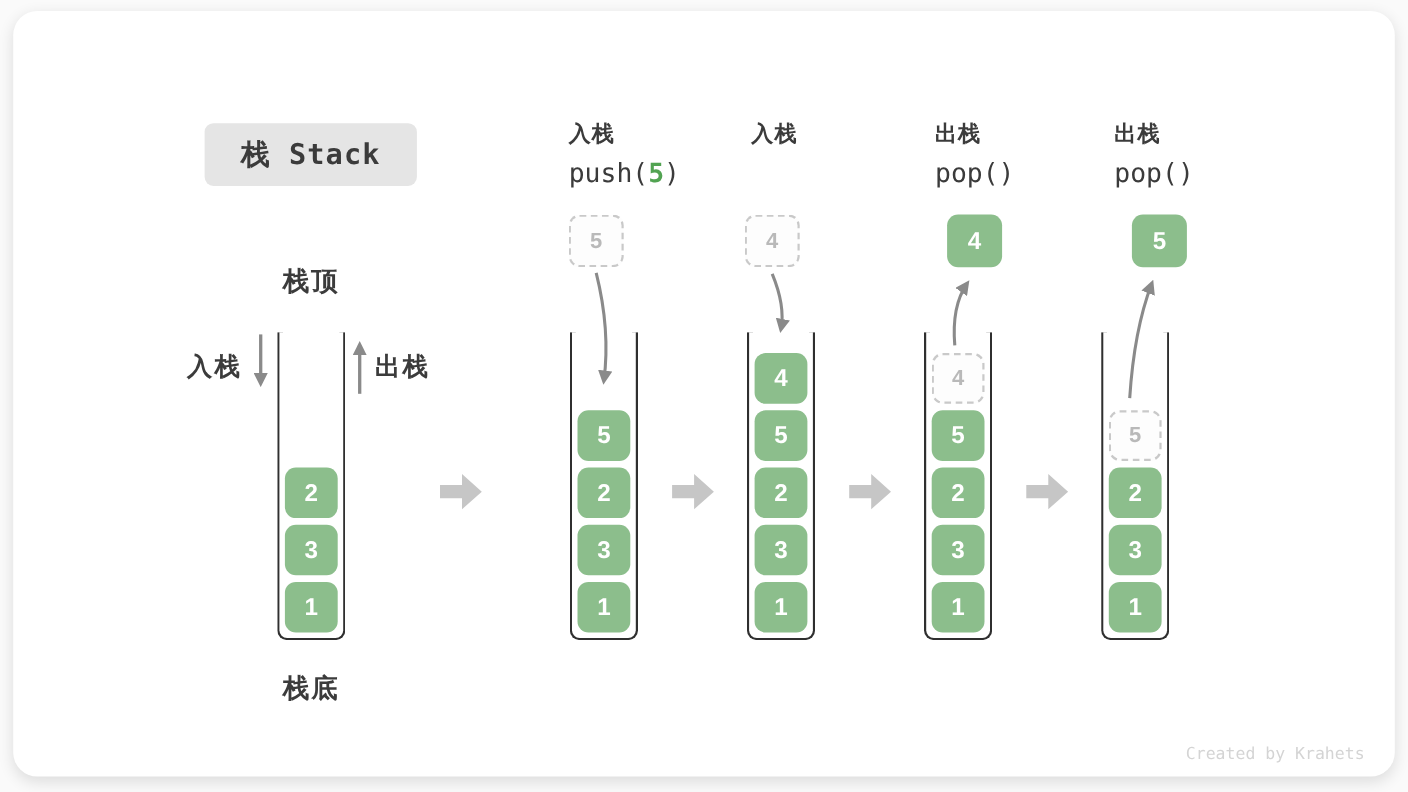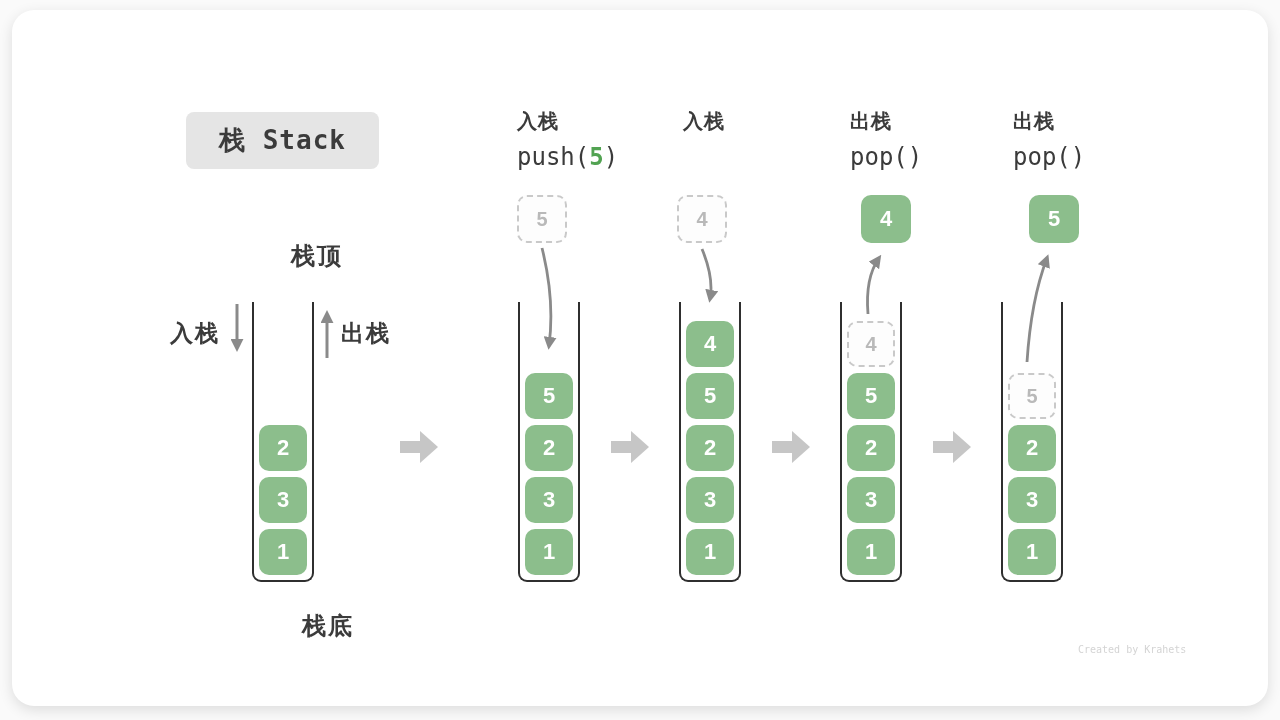--- a/index.html
+++ b/index.html
@@ -63,28 +63,28 @@
     background:var(--green,#8cbe8c);
     display:flex;align-items:center;justify-content:center;
     color:#ffffff;font-size:22px;font-weight:700;
     z-index:3;
   }
   .side-label{
     position:absolute;font-size:23px;font-weight:700;color:var(--ink,#3b3b3b);
     letter-spacing:2px;
   }
   .center-label{
-    position:absolute;width:120px;text-align:right;
+    position:absolute;width:120px;text-align:center;
     font-size:24px;font-weight:700;color:var(--ink,#3b3b3b);
     letter-spacing:2px;
   }
   .watermark{
-    position:absolute;left:1078px;top:644px;
+    position:absolute;left:1078px;top:676px;
     font-family:"DejaVu Sans Mono", monospace;
-    font-size:10px;color:var(--watermark,#d4d4d4);
+    font-size:15px;color:var(--watermark,#d4d4d4);
   }
   svg.arrows{position:absolute;left:0;top:0;width:1280px;height:720px;pointer-events:none;z-index:2;}
 </style>
 </head>
 <body>
 
 <div class="card"></div>
 
 <div class="title-box">栈 Stack</div>
 
@@ -135,21 +135,21 @@
 <div class="cell" style="left:847px;top:425px">2</div>
 <div class="cell" style="left:847px;top:477px">3</div>
 <div class="cell" style="left:847px;top:529px">1</div>
 
 <div class="cell ghost" style="left:1008px;top:373px">5</div>
 <div class="cell" style="left:1008px;top:425px">2</div>
 <div class="cell" style="left:1008px;top:477px">3</div>
 <div class="cell" style="left:1008px;top:529px">1</div>
 
 <div class="center-label" style="left:223px;top:240px">栈顶</div>
-<div class="center-label" style="left:234px;top:610px">栈底</div>
+<div class="center-label" style="left:223px;top:610px">栈底</div>
 <div class="side-label" style="left:170px;top:318px">入栈</div>
 <div class="side-label" style="left:341px;top:318px">出栈</div>
 
 <svg class="arrows" viewBox="0 0 1280 720">
   <defs>
     <marker id="ah" viewBox="0 0 10 10" refX="7" refY="5" markerWidth="13" markerHeight="13" markerUnits="userSpaceOnUse" orient="auto">
       <path d="M0 0 L10 5 L0 10 z" style="fill:var(--arrow,#8a8a8a)"></path>
     </marker>
   </defs>
 

